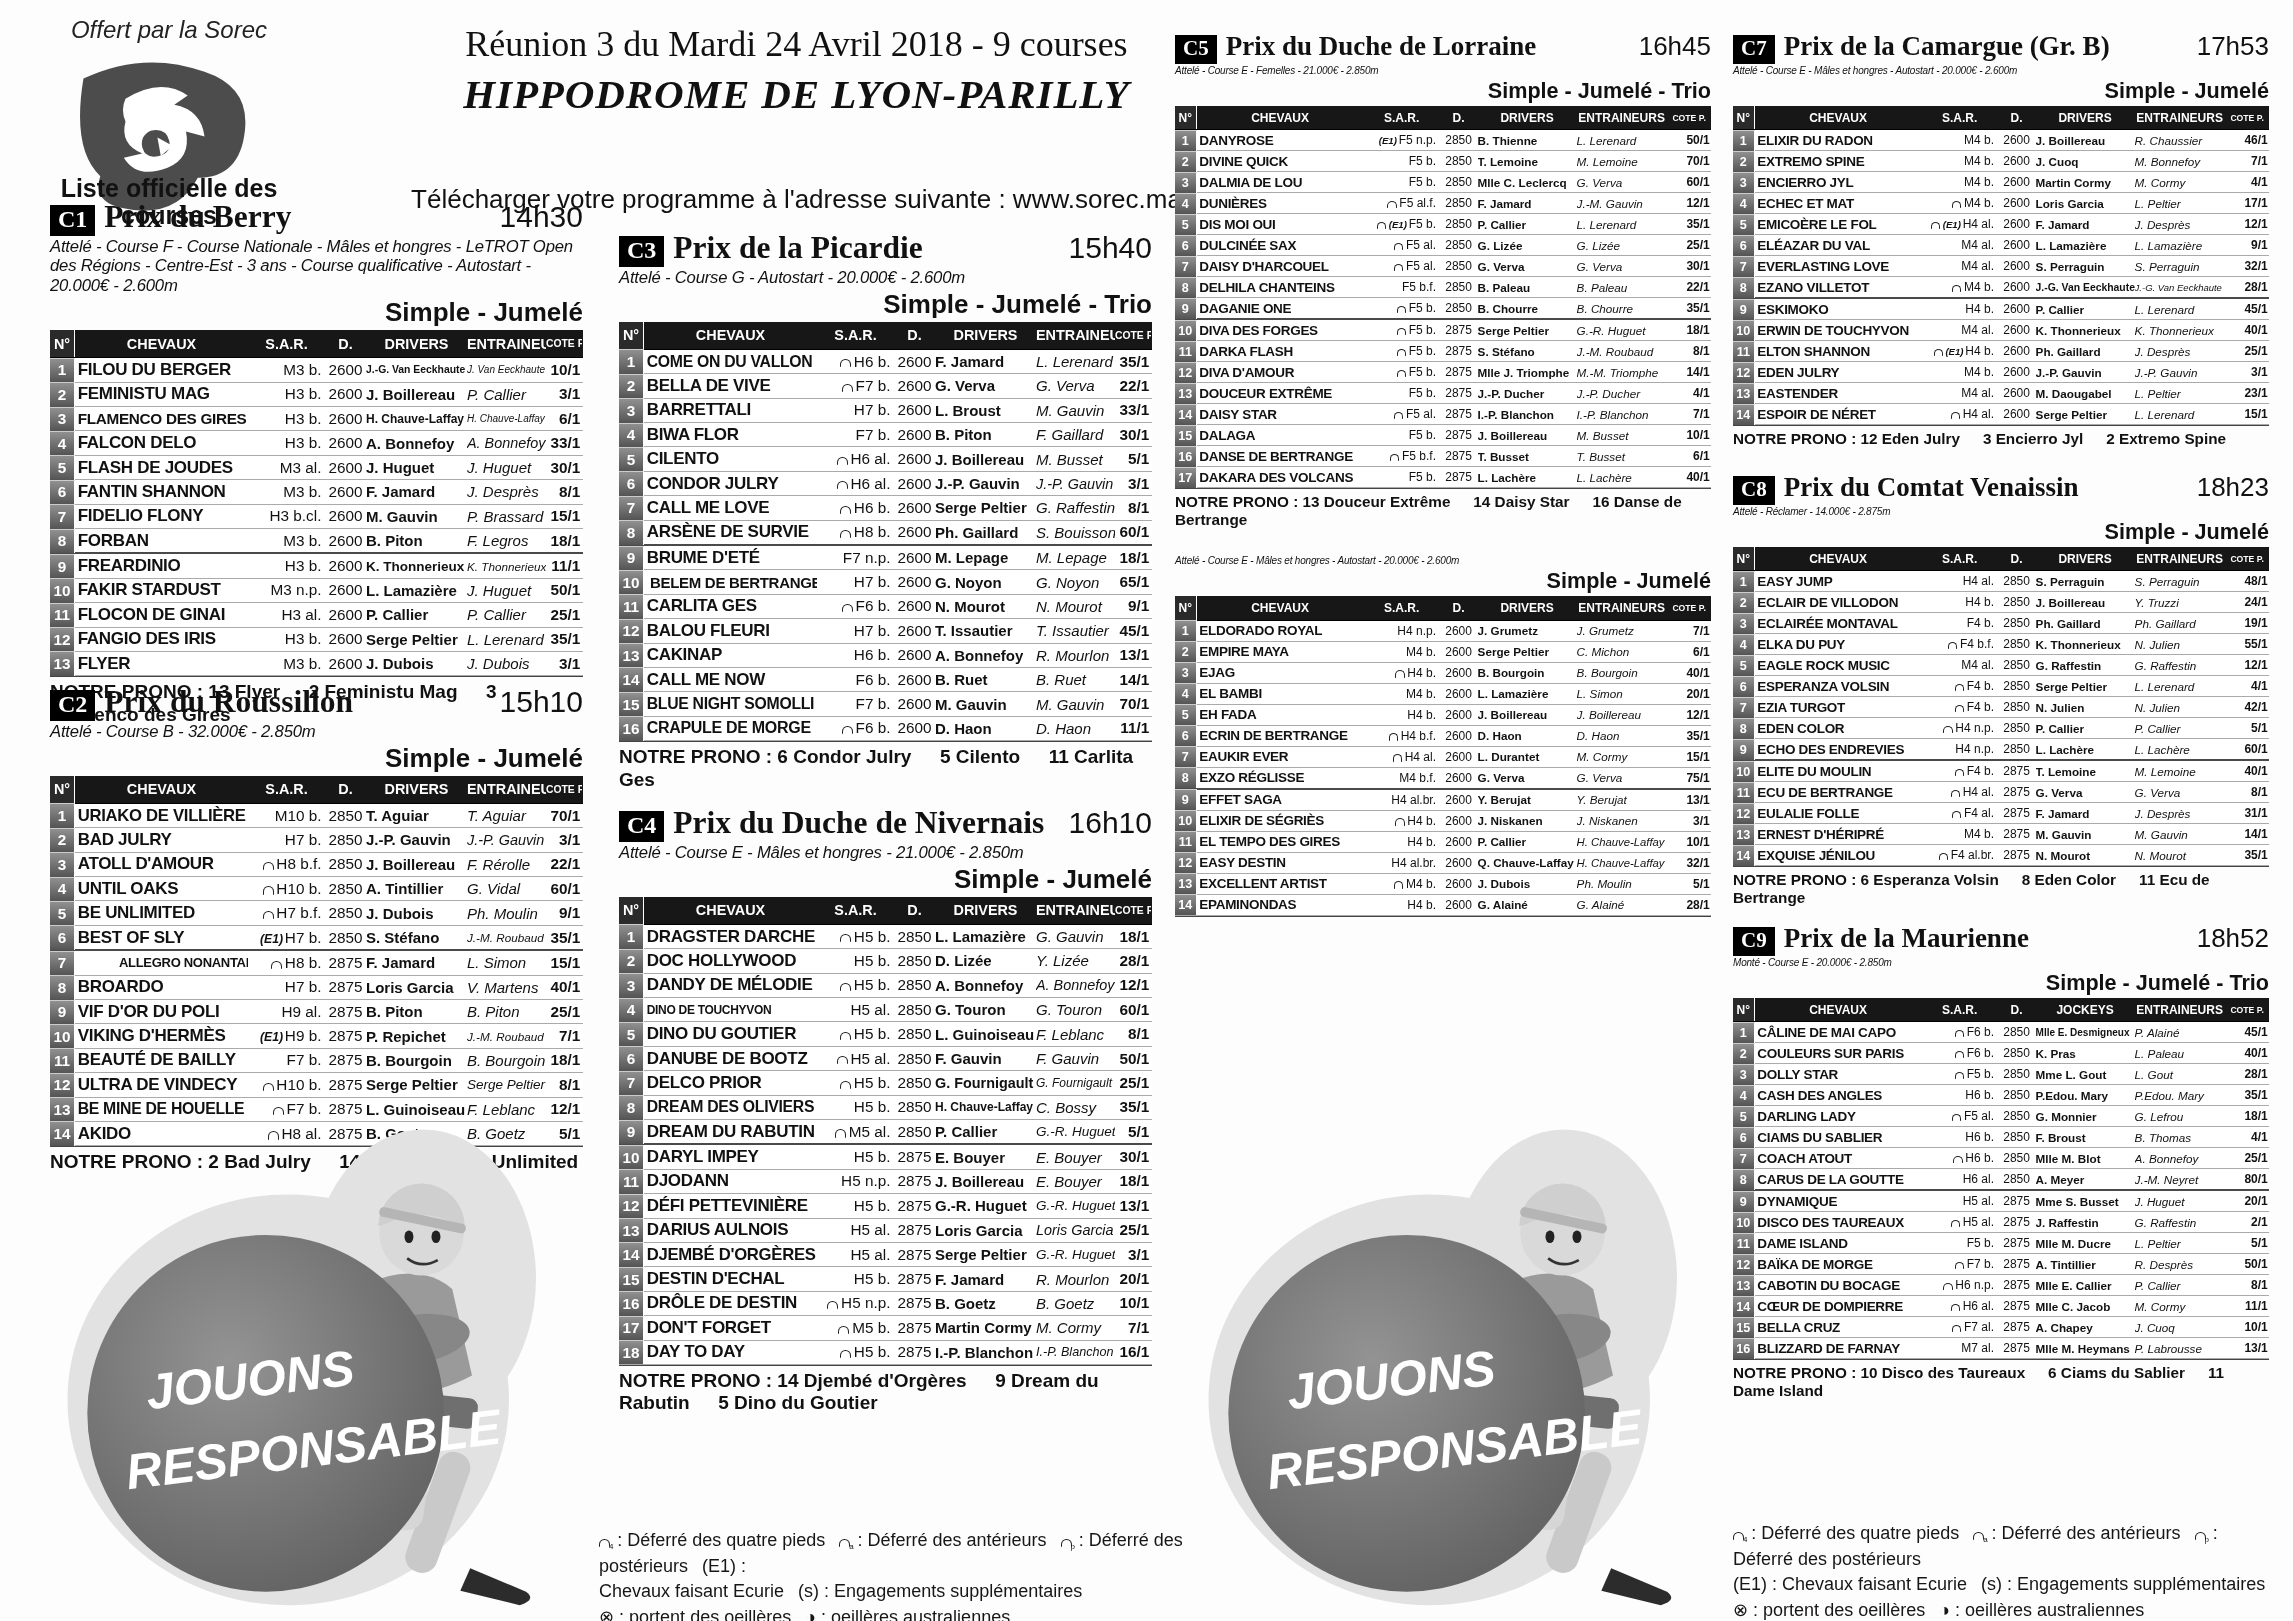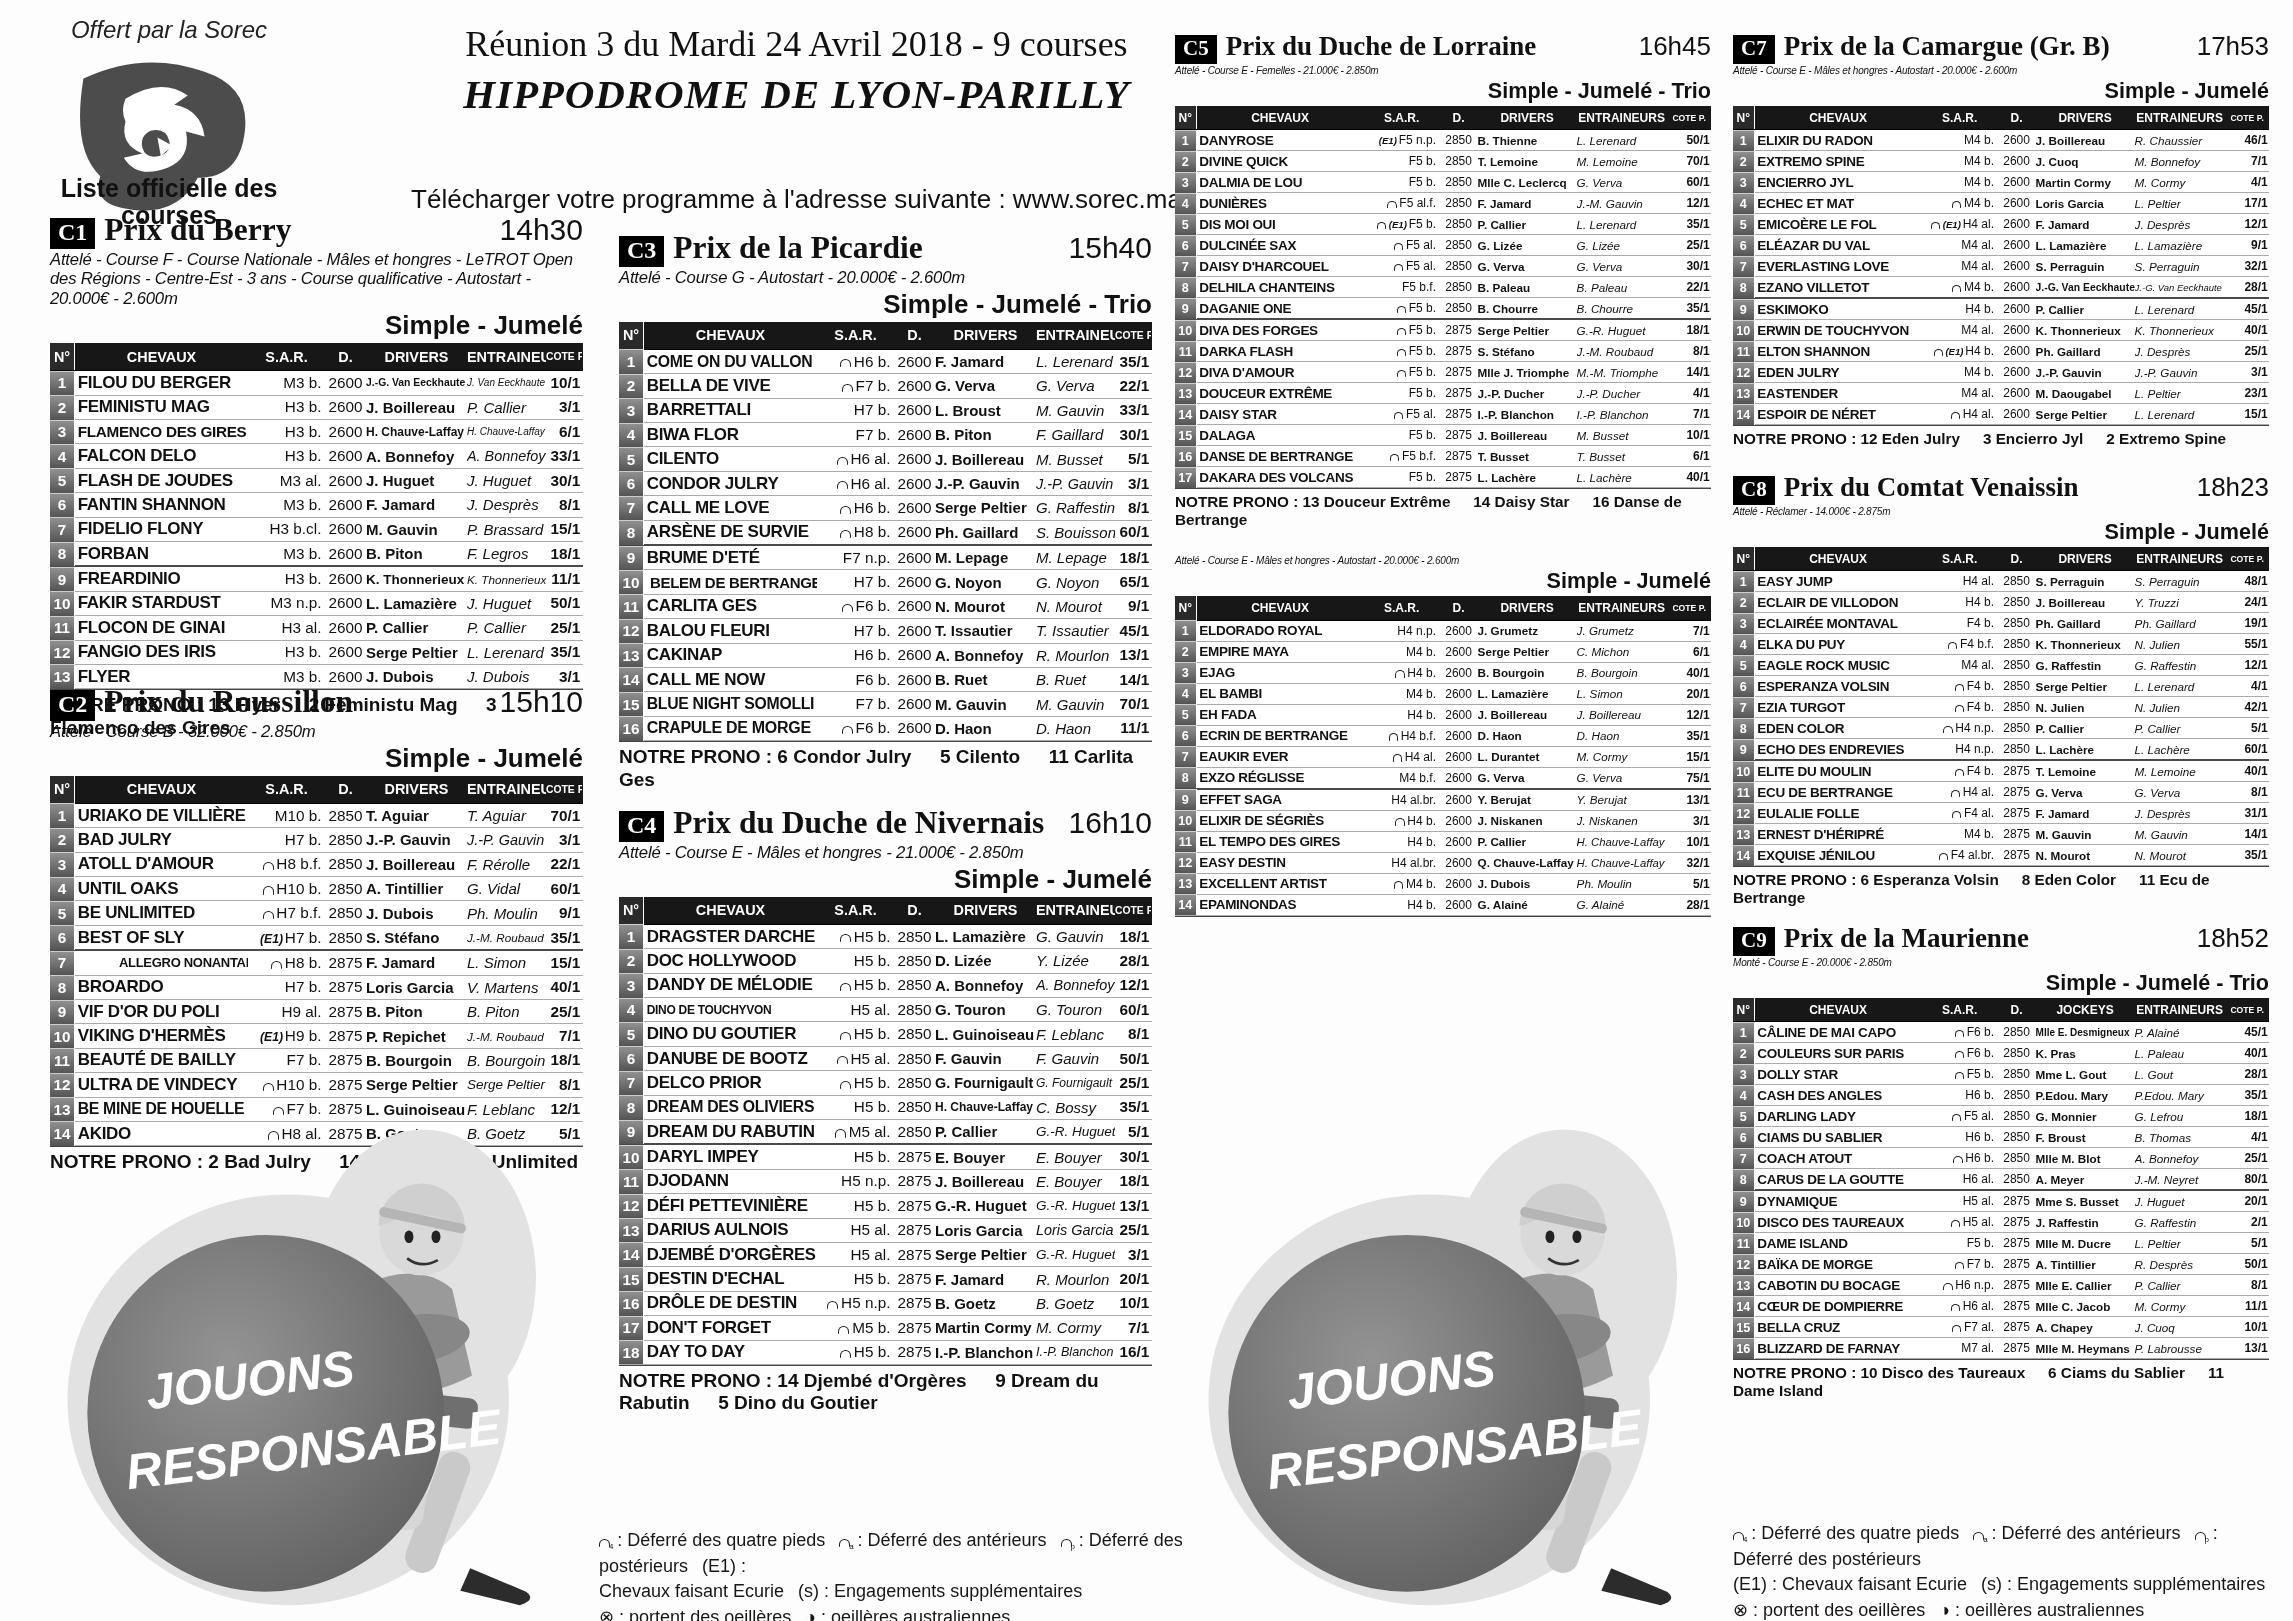--- a/index.html
+++ b/index.html
@@ -90,21 +90,21 @@
       <path d="M66 58 q42 -26 74 -4 l-16 11 q32 6 36 38 l-22 -6 q6 32 -22 43 q-36 14 -52 -12 l22 -5 q-27 -11 -20 -38 q-6 -14 0 -27 z" fill="#ffffff"></path>
       <path d="M96 96 q18 -4 22 12 q3 14 -12 18 q-16 4 -20 -10 q-3 -14 10 -20 z" fill="#4c4c4c"></path>
       <path d="M104 104 l18 10 -14 12 z" fill="#ffffff"></path>
     </svg>
   </div>
   <div class="liste">Liste officielle des courses</div>
   <div class="main-title">Réunion 3 du Mardi 24 Avril 2018 - 9 courses</div>
   <div class="venue">HIPPODROME DE LYON-PARILLY</div>
   <div class="download">Télécharger votre programme à l'adresse suivante  : www.sorec.ma</div>
 
-  <div class="race normal" style="left:50px;top:212px">
+  <div class="race normal" style="left:50px;top:199px">
       <div class="race-head">
         <span class="race-code">C1</span>
         <span class="race-name">Prix du Berry</span>
         <span class="race-time">14h30</span>
       </div>
       <div class="race-cond">Attelé - Course F - Course Nationale - Mâles et hongres - LeTROT Open des Régions - Centre-Est - 3 ans - Course qualificative - Autostart - 20.000€ - 2.600m</div>
       <div class="race-bets">Simple - Jumelé</div>
       <div class="tbl">
         <div class="thead">
           <span class="h-num">N°</span>

